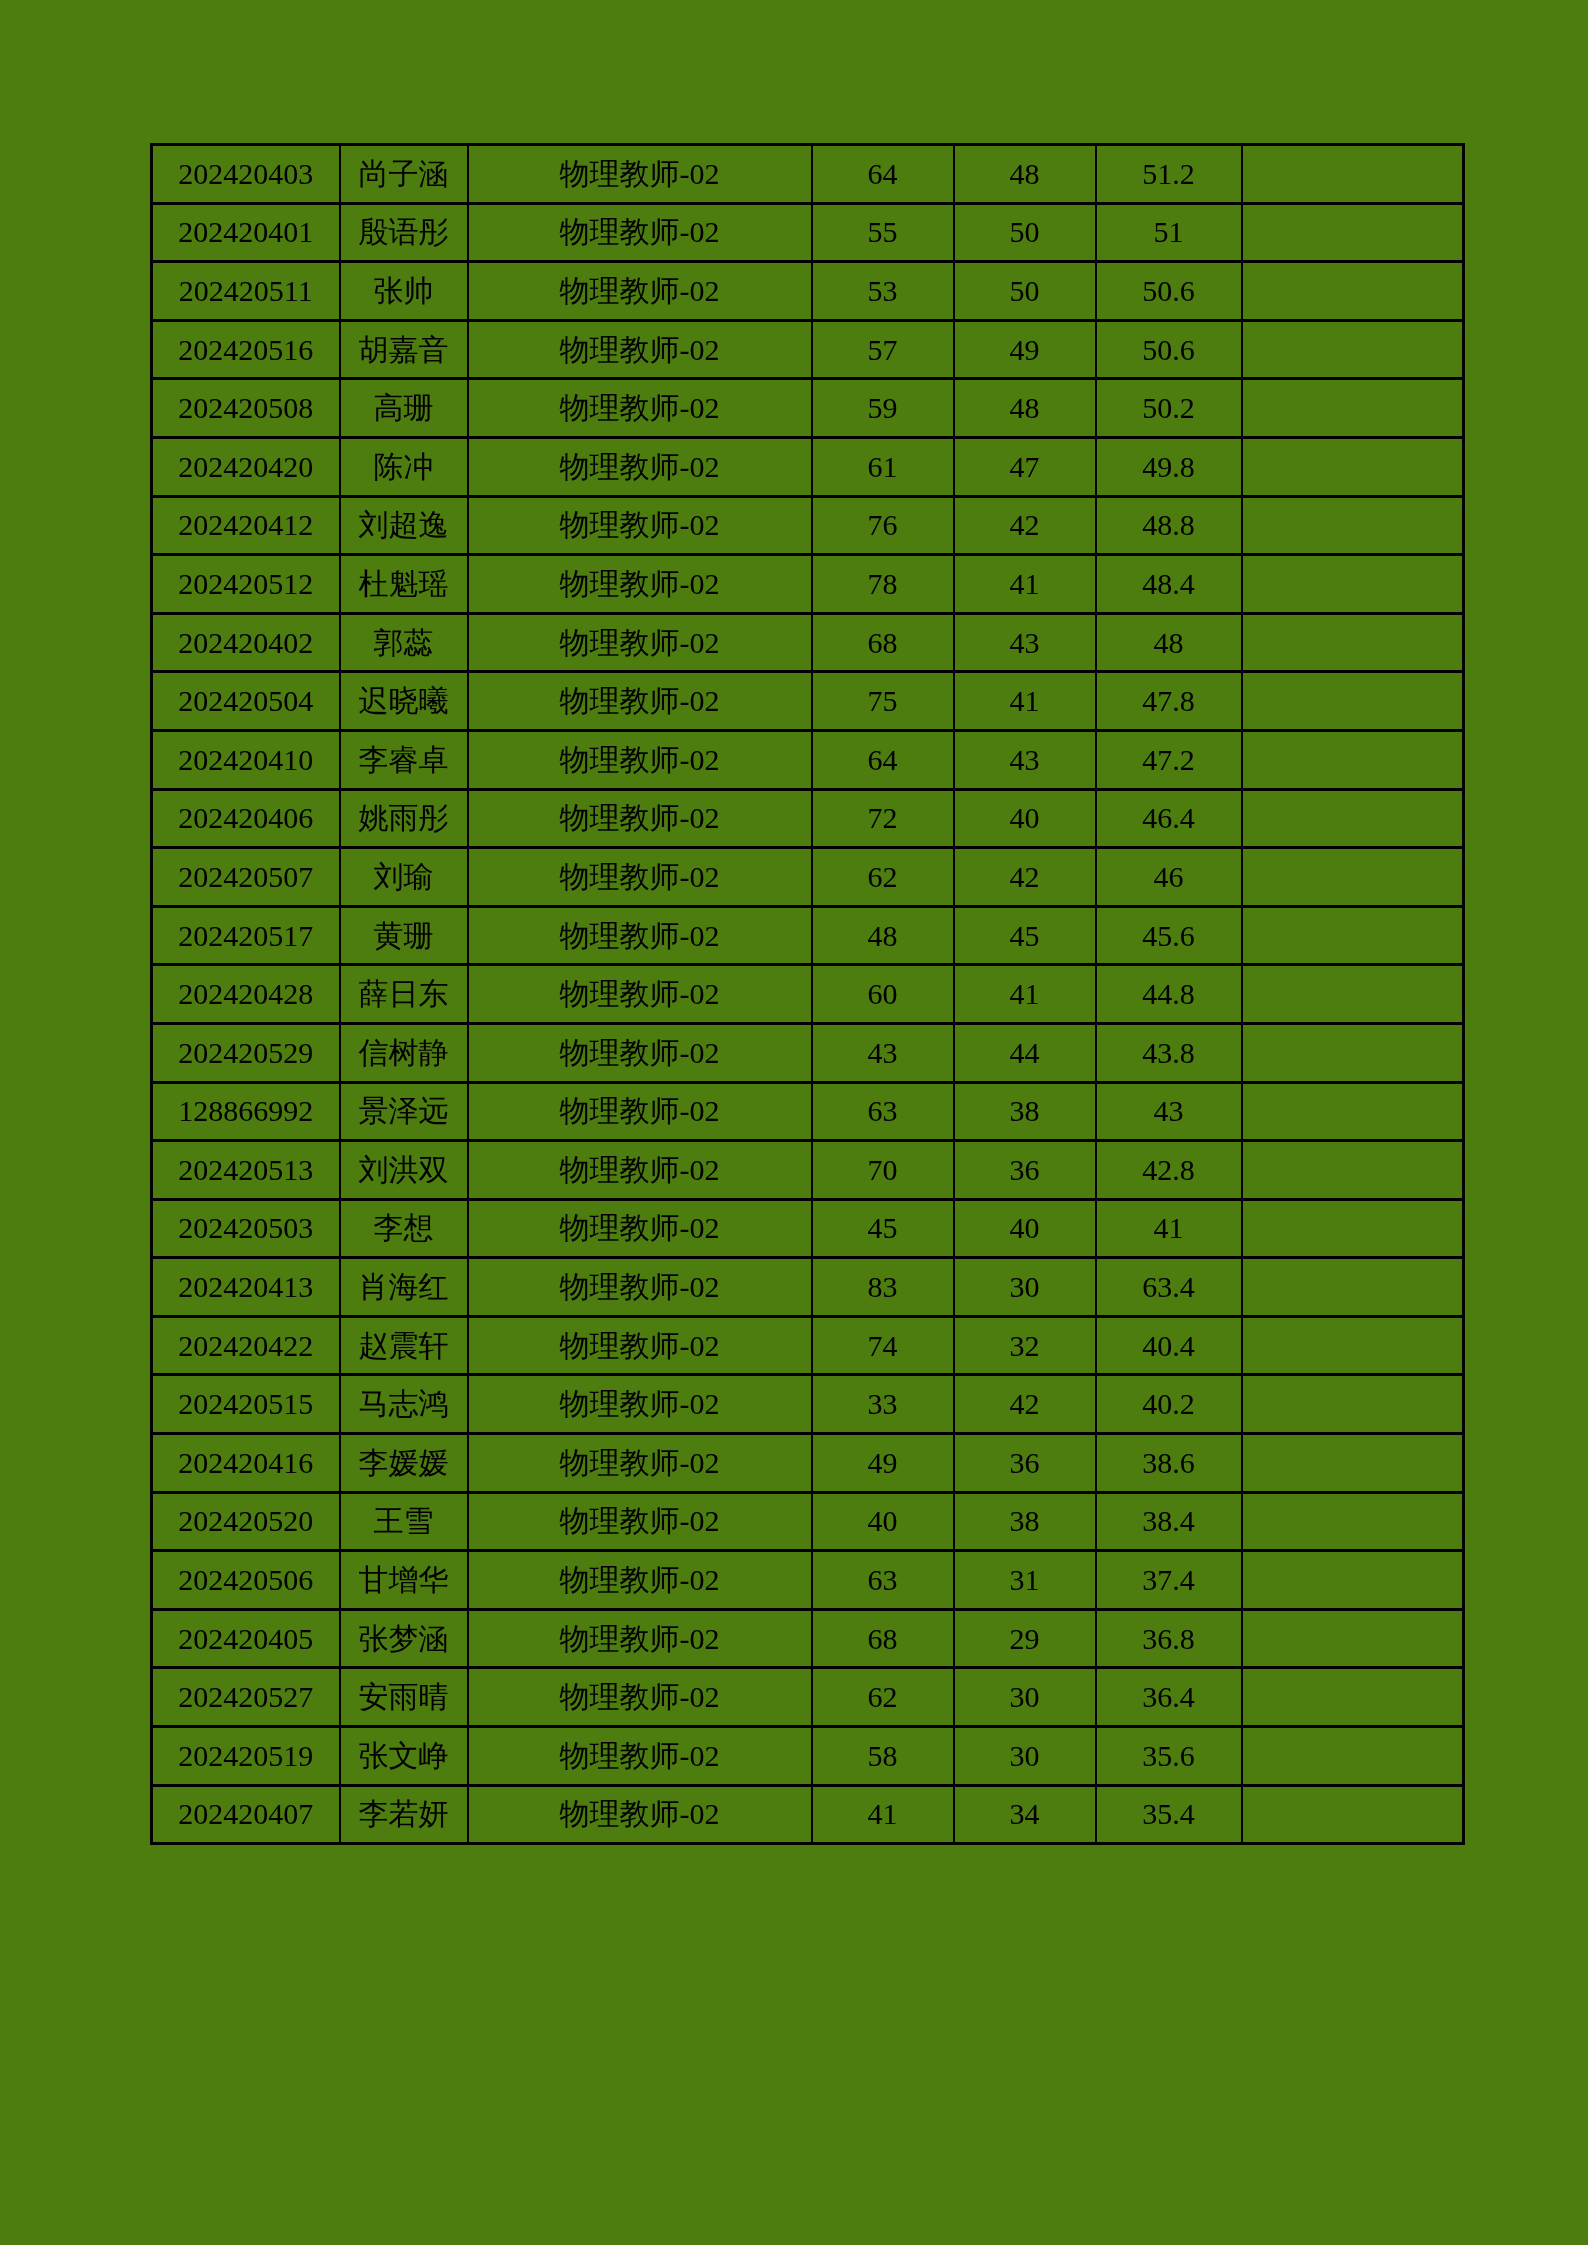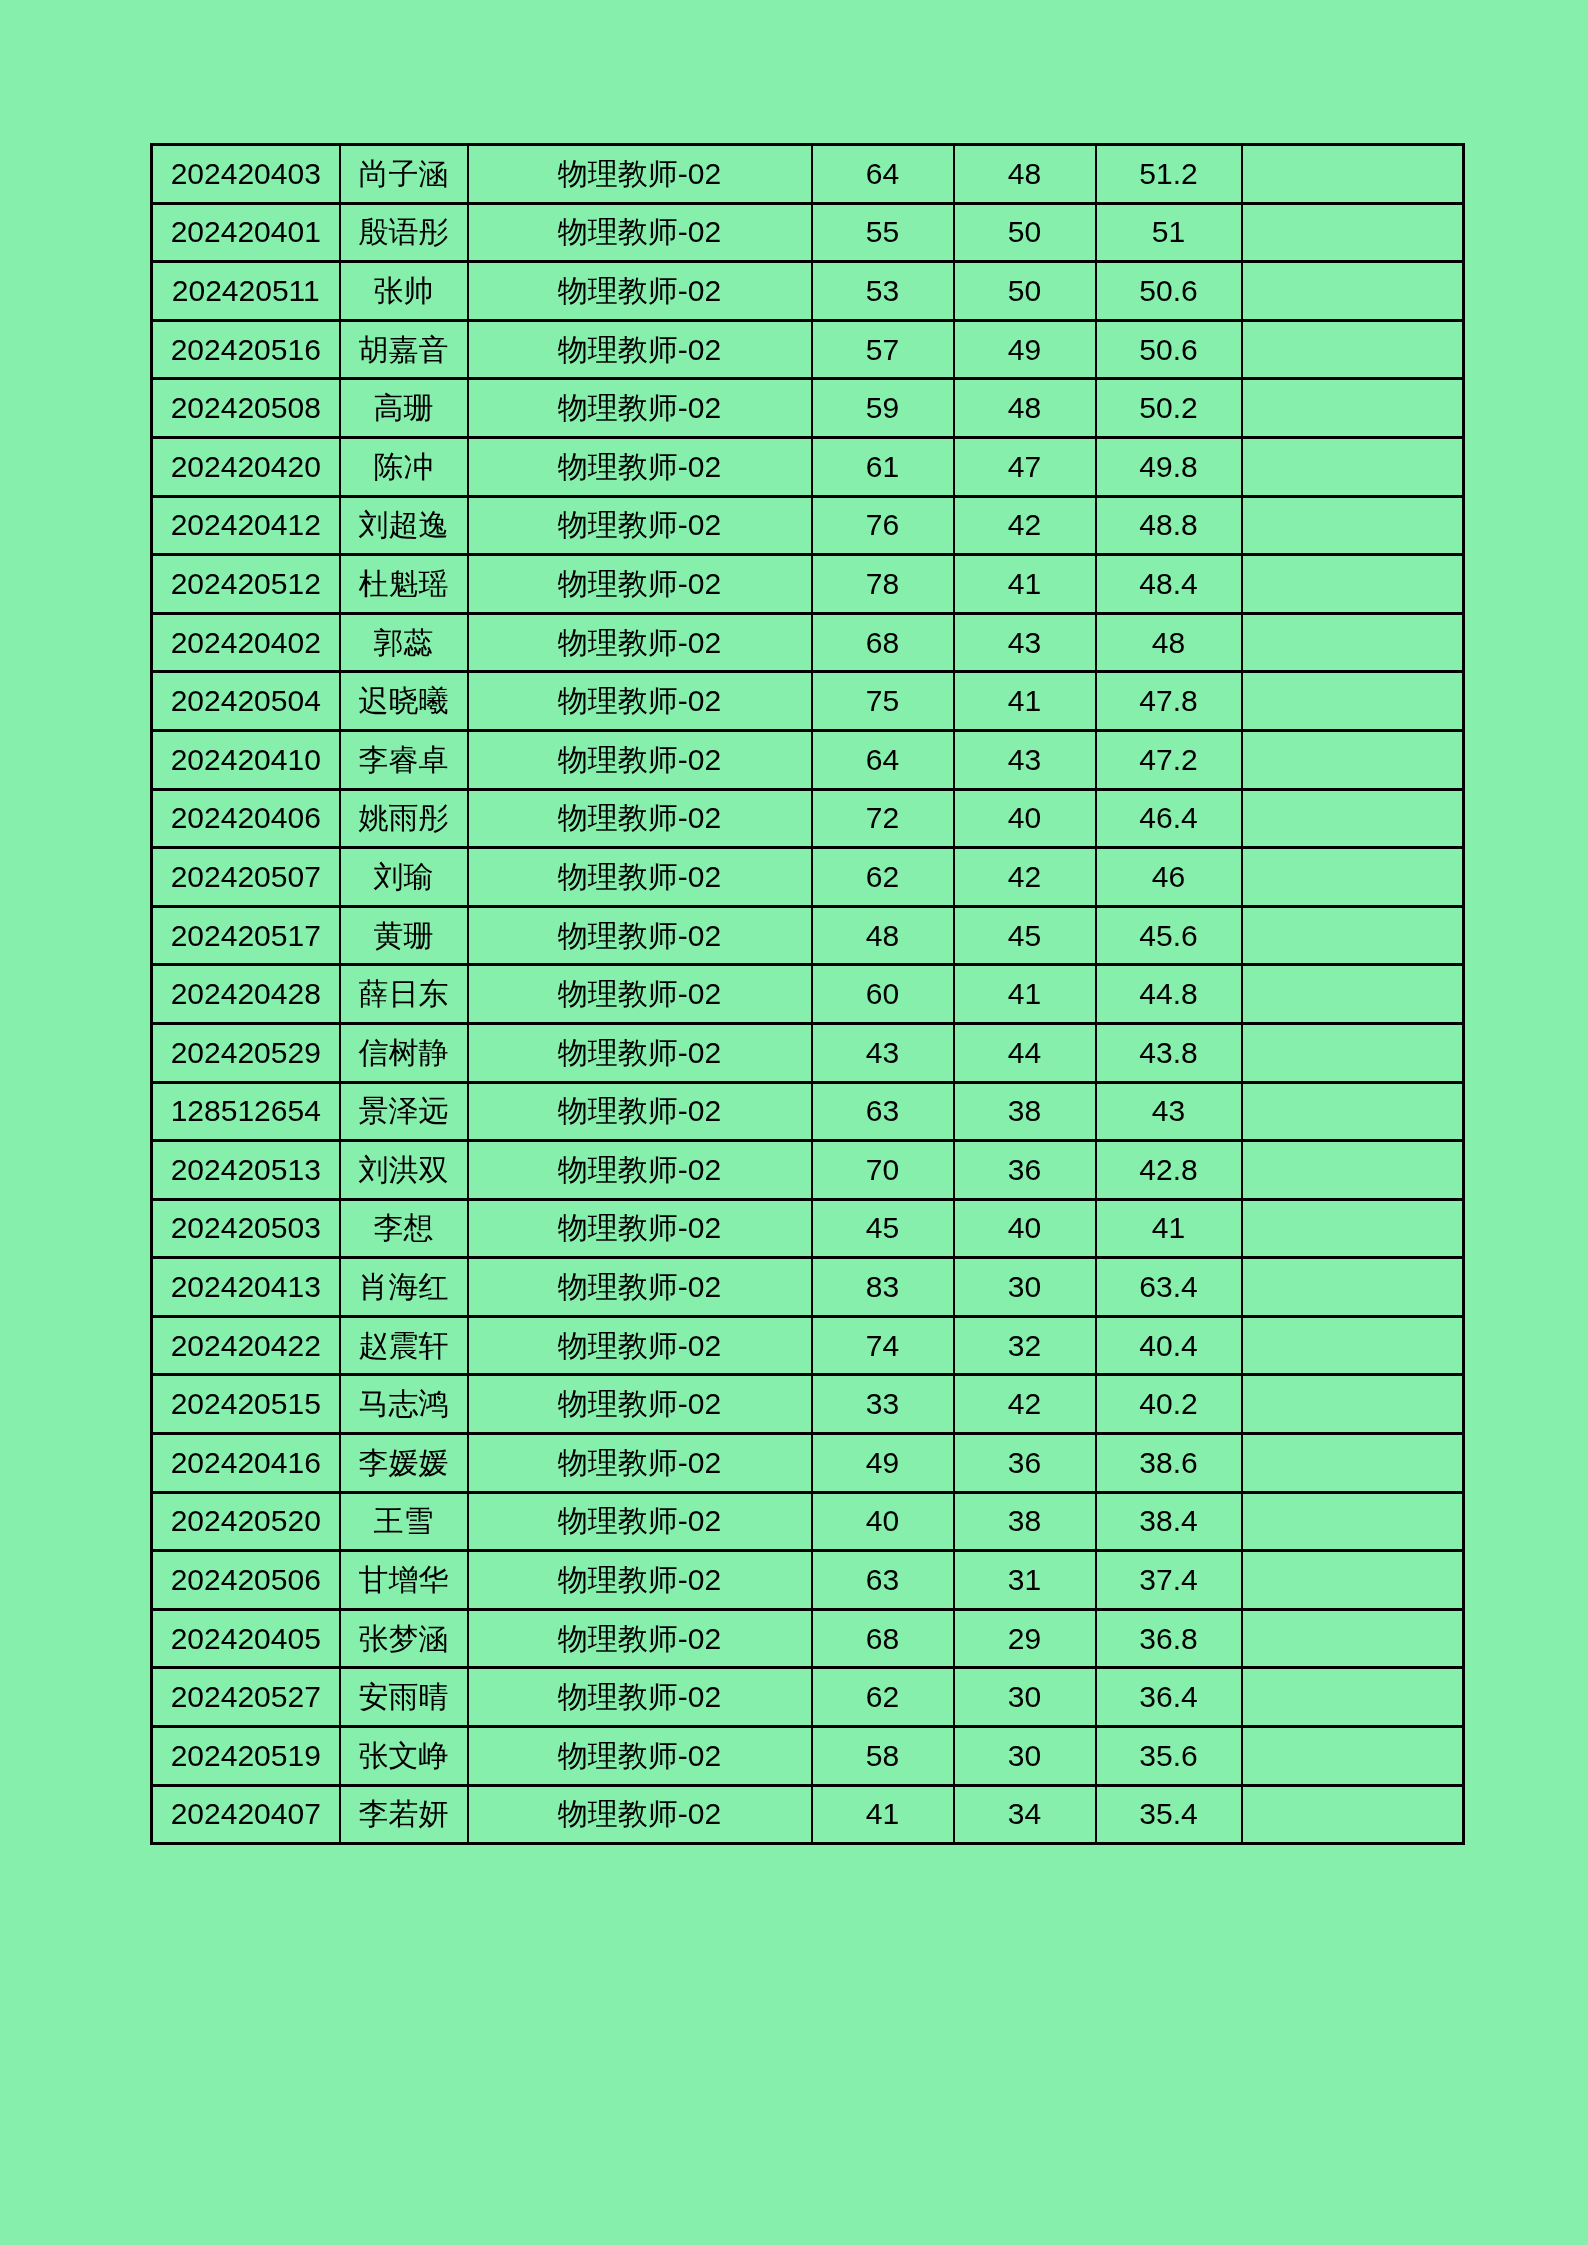--- a/index.html
+++ b/index.html
@@ -4,23 +4,23 @@
 <style>
   html, body {
     margin: 0;
     padding: 0;
     background: #ffffff;
   }
   .page {
     position: relative;
     width: 1588px;
     height: 2245px;
-    background: #86efac;
+    background: #4d7c0f;
     overflow: hidden;
-    font-family: Liberation Sans, sans-serif;
+    font-family: Liberation Serif, serif;
     color: #000000;
   }
   table.results {
     position: absolute;
     left: 150px;
     top: 143px;
     width: 1312px;
     border-collapse: collapse;
     table-layout: fixed;
     border: 3px solid #000000;
@@ -195,21 +195,21 @@
         <tr>
           <td>202420529</td>
           <td>信树静</td>
           <td>物理教师-02</td>
           <td>43</td>
           <td>44</td>
           <td>43.8</td>
           <td></td>
         </tr>
         <tr>
-          <td>128512654</td>
+          <td>128866992</td>
           <td>景泽远</td>
           <td>物理教师-02</td>
           <td>63</td>
           <td>38</td>
           <td>43</td>
           <td></td>
         </tr>
         <tr>
           <td>202420513</td>
           <td>刘洪双</td>

